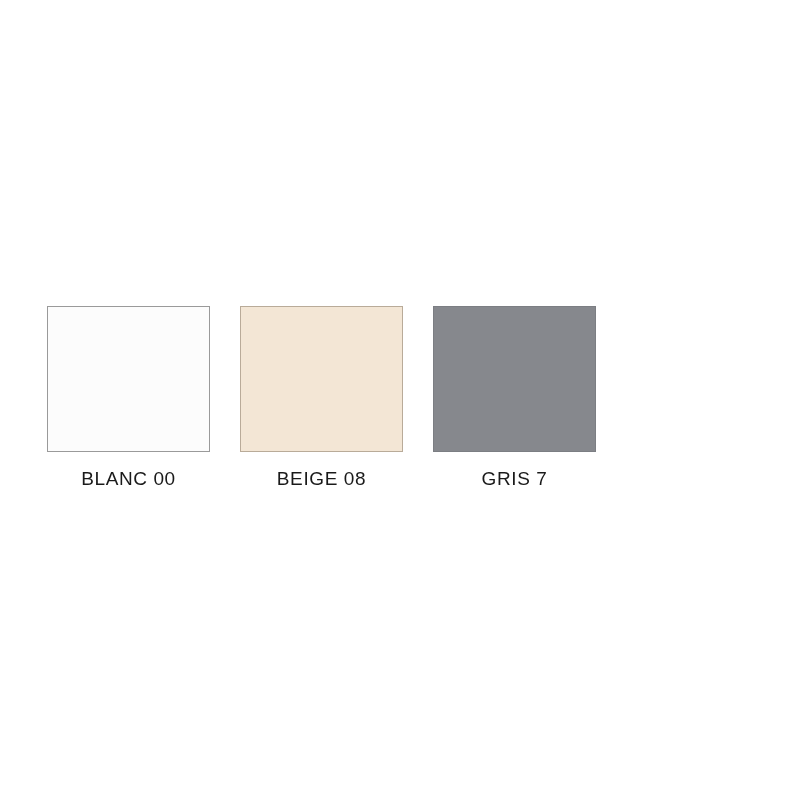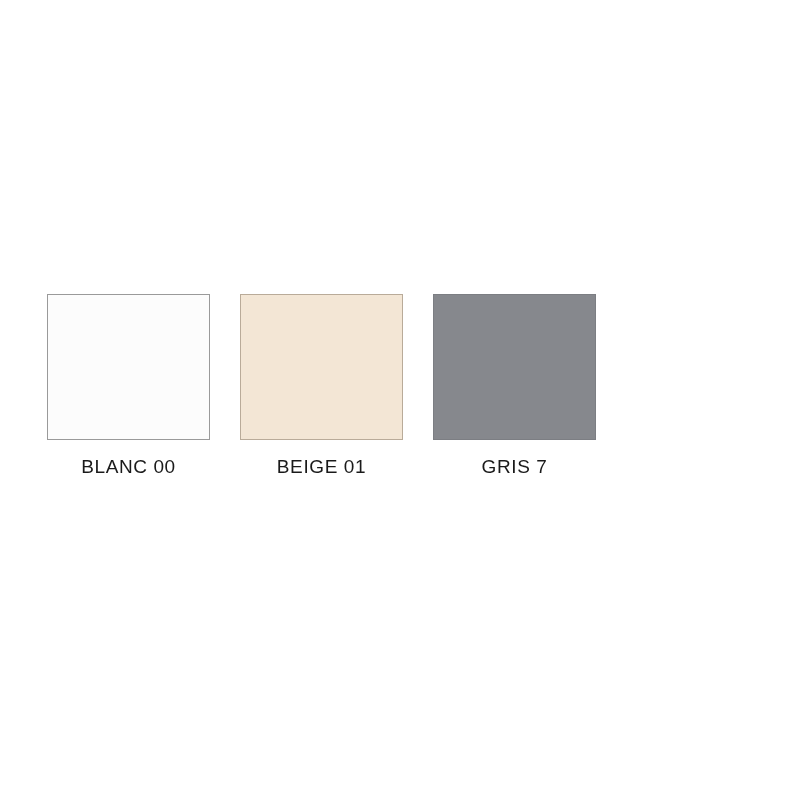--- a/index.html
+++ b/index.html
@@ -20,21 +20,21 @@
     position: relative;
     width: 800px;
     height: 800px;
     background: #ffffff;
   }
 
   
   .swatch-row {
     position: absolute;
     left: 0;
-    top: 294px;
+    top: 306px;
     width: 643px;
     display: flex;
     flex-direction: row;
     justify-content: center;
     align-items: flex-end;
     gap: 30px;
   }
 
   .swatch-item {
     display: flex;
@@ -70,21 +70,21 @@
 
   <div class="swatch-row">
 
     <div class="swatch-item">
       <div class="swatch-chip" style="background: rgb(252, 252, 252); border-color: rgb(154, 154, 154);"></div>
       <div class="swatch-label" style="color: rgb(26, 26, 26);">BLANC 00</div>
     </div>
 
     <div class="swatch-item">
       <div class="swatch-chip" style="background: rgb(243, 230, 213); border-color: rgb(185, 171, 153);"></div>
-      <div class="swatch-label" style="color: rgb(26, 26, 26);">BEIGE 01</div>
+      <div class="swatch-label" style="color: rgb(26, 26, 26);">BEIGE 08</div>
     </div>
 
     <div class="swatch-item">
       <div class="swatch-chip" style="background: rgb(134, 136, 141); border-color: rgb(124, 126, 131);"></div>
       <div class="swatch-label" style="color: rgb(26, 26, 26);">GRIS 7</div>
     </div>
 
   </div>
 
 </div>

